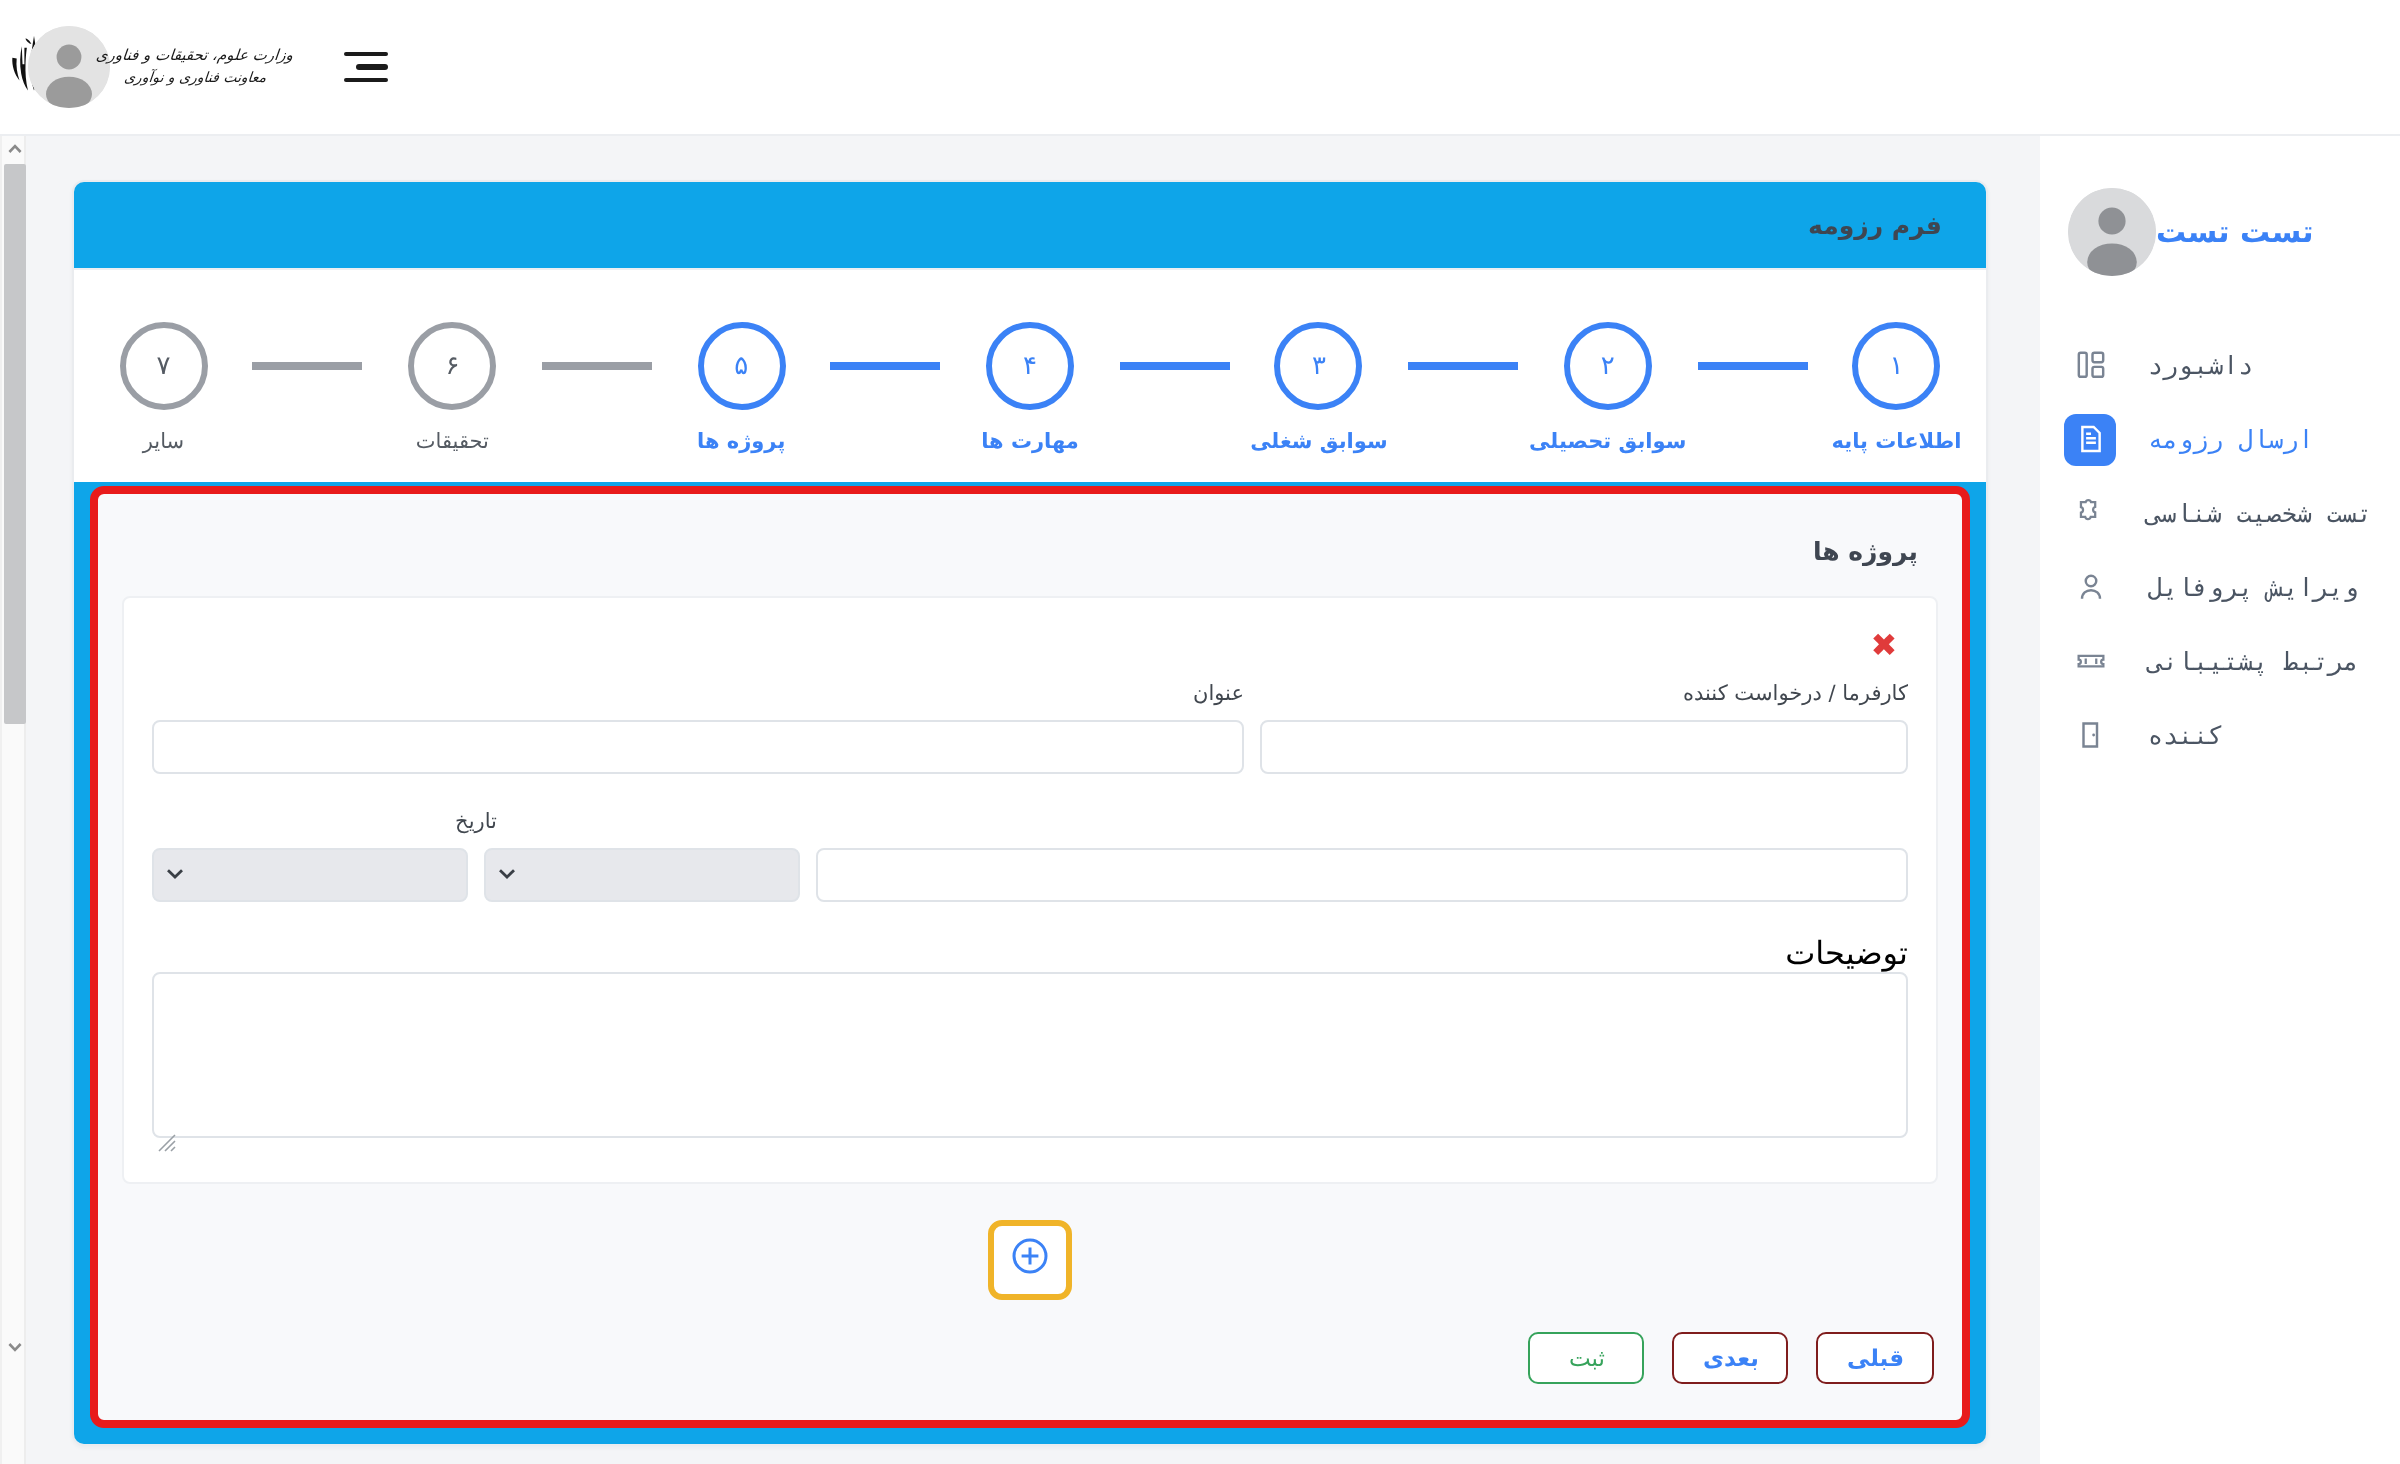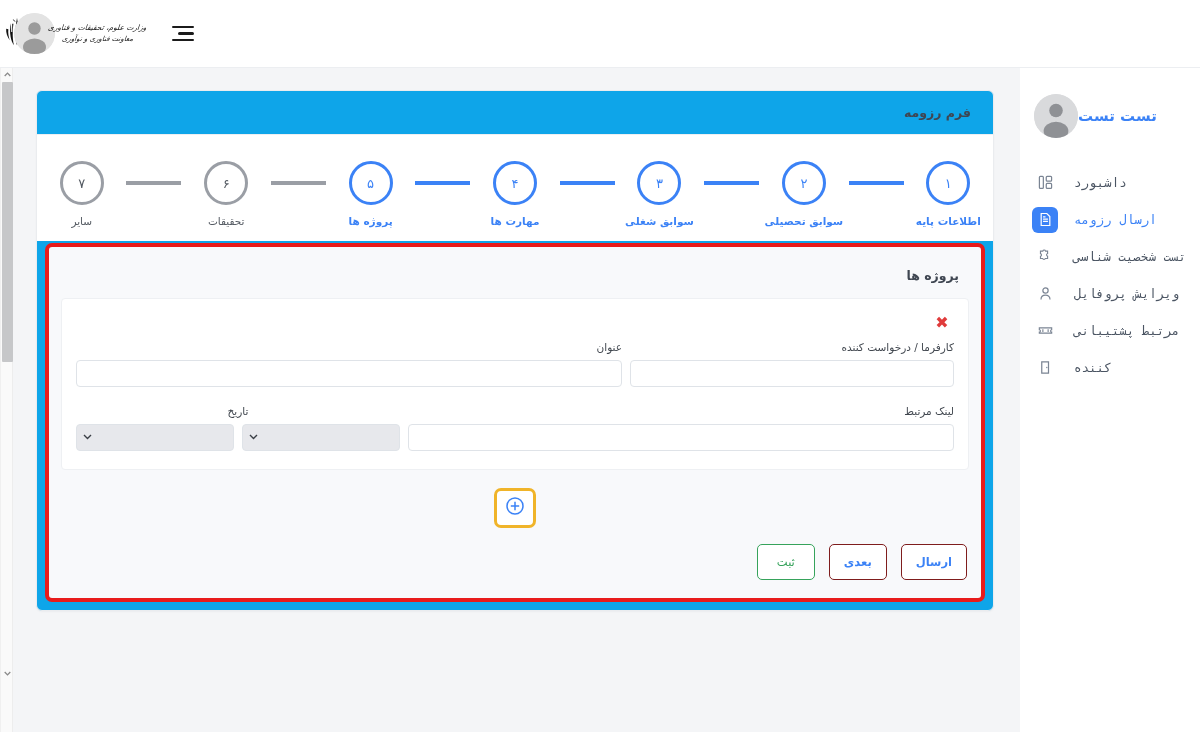--- a/index.html
+++ b/index.html
@@ -303,21 +303,21 @@
     color: #3b82f6;
   }
 
   
   .btn-row {
     display: flex; flex-direction: row; gap: 14px;
     padding: 12px 2px 2px 2px;
     justify-content: flex-start;
   }
   .btn {
-    min-width: 58px; height: 36px;
+    min-width: 58px; height: 26px;
     border-radius: 5px; background: #fff;
     display: flex; align-items: center; justify-content: center;
     font-family: inherit; font-size: 11.5px;
     cursor: pointer; padding: 0 14px;
   }
   .btn.prev, .btn.next { border: 1px solid #7f1d1d; color: #3b82f6; font-weight: bold; }
   .btn.submit { border: 1px solid #36a35b; color: #36a35b; }
 </style>
 </head>
 <body>
@@ -515,21 +515,20 @@
                   <input class="txt" type="text" value="" style="">
                 </div>
                 <div class="field" style="flex:1 1 470px;">
                   <span class="lbl">عنوان</span>
                   <input class="txt" type="text" value="" style="">
                 </div>
               </div>
 
               <div class="field-row" style="margin-top:18px">
                 <div class="field" style="flex:1 1 470px;">
-                  <span class="lbl">لینک مرتبط</span>
                   <input class="txt" type="text" value="" style="">
                 </div>
 
                 <div class="field" style="flex:0 0 324px;">
                   <span class="lbl" style="text-align:center">تاریخ</span>
                   <div style="display:flex; gap:8px;">
                     <div class="sel-wrap" style="flex:1">
                       <div class="sel" style="flex:1"></div>
                       <span class="sel-chev">
                         <svg width="9" height="7" viewBox="0 0 9 7" fill="none" stroke="currentColor" stroke-width="1.4">
@@ -542,36 +541,47 @@
                       <span class="sel-chev">
                         <svg width="9" height="7" viewBox="0 0 9 7" fill="none" stroke="currentColor" stroke-width="1.4">
                             <path d="M1 1.6 L4.5 5 L8 1.6"></path>
                           </svg>
                       </span>
                     </div>
                   </div>
                 </div>
               </div>
 
+              <div class="ta-field">
+                <div class="lbl">توضیحات</div>
+                <div class="ta-wrap">
+                  <textarea class="ta" style=""></textarea>
+                  <span class="ta-grip">
+                    <svg width="9" height="9" viewBox="0 0 9 9" stroke="currentColor" stroke-width=".8" fill="none">
+                      <path d="M8.5 .5 L .5 8.5 M8.5 3.5 L3.5 8.5 M8.5 6.5 L6.5 8.5"></path>
+                    </svg>
+                  </span>
+                </div>
+              </div>
 
             </div>
 
             <div class="add-row">
               <div class="add-btn">
                 <span>
                   <svg width="20" height="20" viewBox="0 0 20 20" fill="none" stroke="currentColor" stroke-width="1.5">
                     <circle cx="10" cy="10" r="8"></circle>
                     <path d="M10 5.8 v8.4 M5.8 10 h8.4"></path>
                   </svg>
                 </span>
               </div>
             </div>
 
             <div class="btn-row">
-              <div class="btn prev">ارسال</div>
+              <div class="btn prev">قبلی</div>
               <div class="btn next">بعدی</div>
               <div class="btn submit">ثبت</div>
             </div>
 
           </div>
 
         </div>
       </div>
 
     </div>

